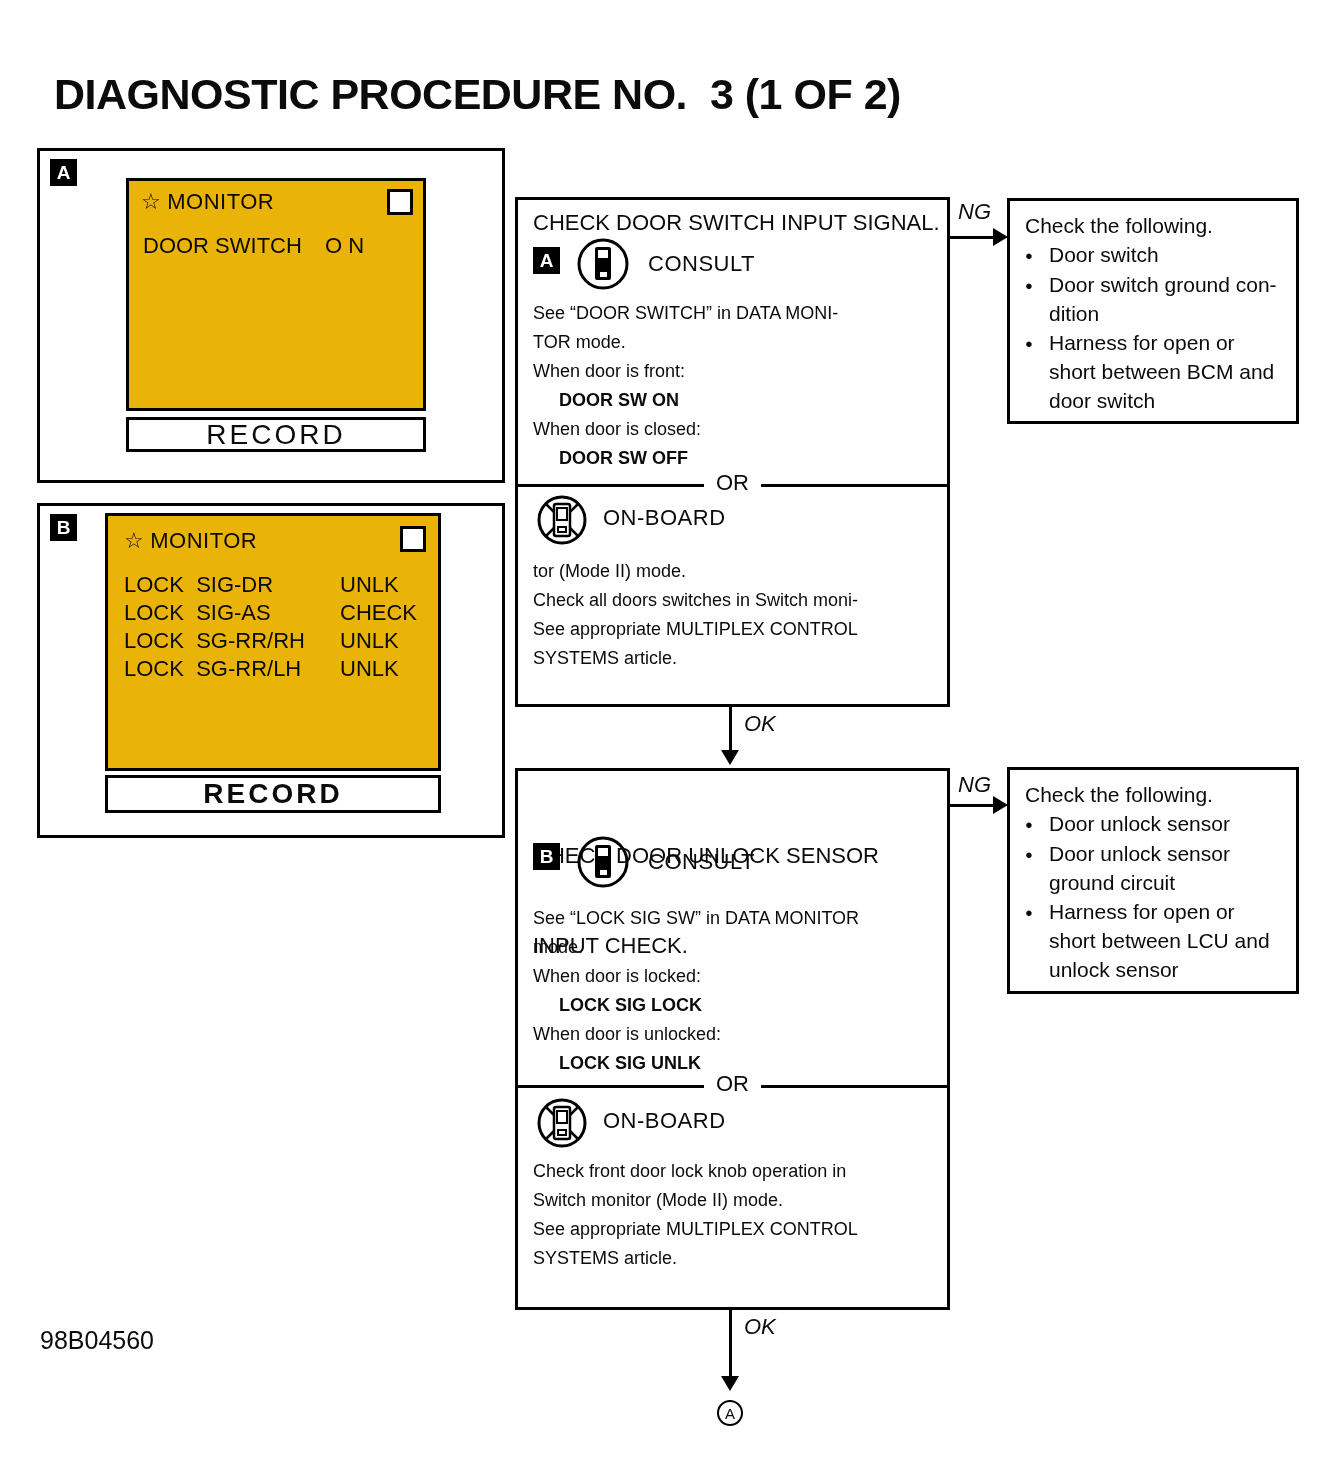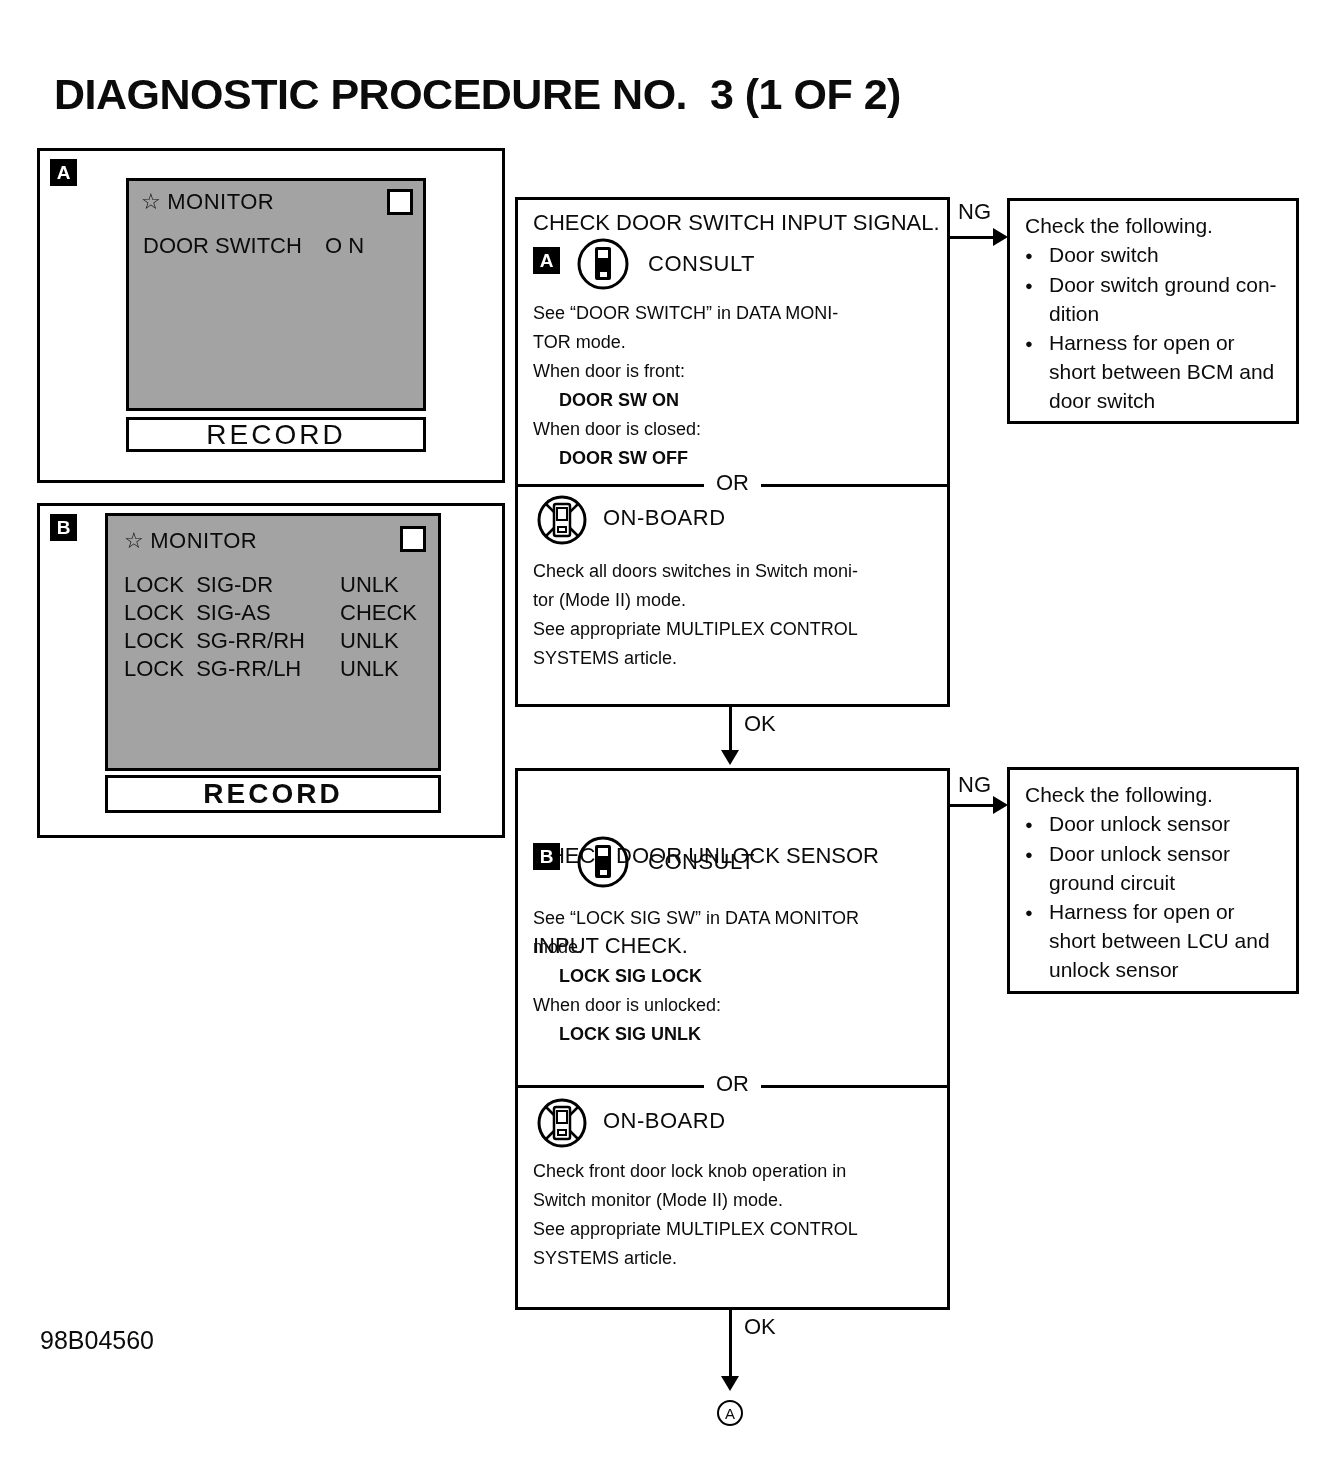--- a/index.html
+++ b/index.html
@@ -14,21 +14,21 @@
   .title {
     left:54px; top:70px; font-size:43px; font-weight:700;
     letter-spacing:-0.5px; white-space:pre;
   }
   
   .panel { border:3px solid #000; background:#fff; }
   .tag {
     width:27px; height:27px; background:#000; color:#fff;
     font-size:19px; font-weight:700; display:flex; align-items:center; justify-content:center;
   }
-  .screen { border:3px solid #000; background:#a3a3a3; }
+  .screen { border:3px solid #000; background:#eab308; }
   .screen-header { position:absolute; font-size:22px; letter-spacing:0.5px; white-space:pre; }
   .star { font-size:22px; margin-right:6px; }
   .corner-box { position:absolute; width:26px; height:26px; border:3px solid #000; background:#fff; }
   .mon-row { position:absolute; font-size:22px; white-space:pre; }
   .record-bar {
     border:3px solid #000; background:#fff; display:flex; align-items:center; justify-content:center;
     font-size:28px; letter-spacing:3px; font-weight:400;
   }
   
   .stepbox { border:3px solid #000; background:#fff; }
@@ -52,21 +52,21 @@
   .bullet-row .dot { width:24px; font-size:13px; line-height:29px; padding-top:1px; }
   .bullet-row .btxt { font-size:21px; line-height:29px; }
   .bullet-row .btxt div { white-space:pre; }
   
   .vline { position:absolute; width:3px; background:#000; }
   .hline { position:absolute; height:3px; background:#000; }
   .arrow-down { position:absolute; width:0; height:0;
     border-left:9px solid transparent; border-right:9px solid transparent; border-top:15px solid #000; }
   .arrow-right { position:absolute; width:0; height:0;
     border-top:9px solid transparent; border-bottom:9px solid transparent; border-left:15px solid #000; }
-  .conn-label { position:absolute; font-size:22px; }
+  .conn-label { position:absolute; font-size:22px;font-style:italic; }
   .end-circle {
     position:absolute; width:26px; height:26px; border:2px solid #000; border-radius:50%;
     display:flex; align-items:center; justify-content:center; font-size:15px; font-weight:400;
   }
   .fig-code { position:absolute; left:40px; top:1326px; font-size:25px; }
 </style>
 </head>
 <body>
 
 <div class="page">
@@ -131,22 +131,22 @@
         <circle cx="26" cy="26" r="23" fill="none" stroke="#000" stroke-width="3"></circle>
         <line x1="10" y1="10" x2="42" y2="42" stroke="#000" stroke-width="2.5"></line>
         <line x1="42" y1="10" x2="10" y2="42" stroke="#000" stroke-width="2.5"></line>
         <rect x="18" y="10" width="16" height="32" rx="2" fill="#fff" stroke="#000" stroke-width="2.5"></rect>
         <rect x="21" y="14" width="10" height="12" fill="none" stroke="#000" stroke-width="2"></rect>
         <rect x="22" y="33" width="8" height="5" fill="none" stroke="#000" stroke-width="2"></rect>
       </svg>
     </div>
     <div class="onboard-label" style="left:85px; top:305px;">ON-BOARD</div>
     <div class="lines" style="top:357px;">
+      <div>tor (Mode II) mode.</div>
       <div>Check all doors switches in Switch moni-</div>
-      <div>tor (Mode II) mode.</div>
       <div>See appropriate MULTIPLEX CONTROL</div>
       <div>SYSTEMS article.</div>
     </div>
   </div>
 
   <div class="conn-label" style="left:958px; top:199px;">NG</div>
   <div class="hline" style="left:950px; top:236px; width:45px;"></div>
   <div class="arrow-right" style="left:993px; top:228px;"></div>
 
   <div class="abs resultbox" style="left:1007px; top:198px; width:292px; height:226px;">
@@ -189,20 +189,21 @@
         <circle cx="27" cy="27" r="24" fill="none" stroke="#000" stroke-width="3"></circle>
         <rect x="19" y="10" width="16" height="33" rx="2" fill="#000"></rect>
         <rect x="22" y="13" width="10" height="8" fill="#fff"></rect>
         <rect x="24" y="35" width="7" height="5" fill="#fff"></rect>
       </svg>
     </div>
     <div class="consult-label" style="left:130px; top:78px;">CONSULT</div>
     <div class="lines" style="top:133px;">
       <div>See “LOCK SIG SW” in DATA MONITOR</div>
       <div>mode.</div>
+      <div>When door is locked:</div>
       <div class="bold indent">LOCK SIG LOCK</div>
       <div>When door is unlocked:</div>
       <div class="bold indent">LOCK SIG UNLK</div>
     </div>
     <div class="or-divider" style="top:302px;">
       <div class="rule"></div>
       <div class="or-text">OR</div>
       <div class="rule"></div>
     </div>
     <div class="onboard-circ" style="left:18px; top:326px;">

